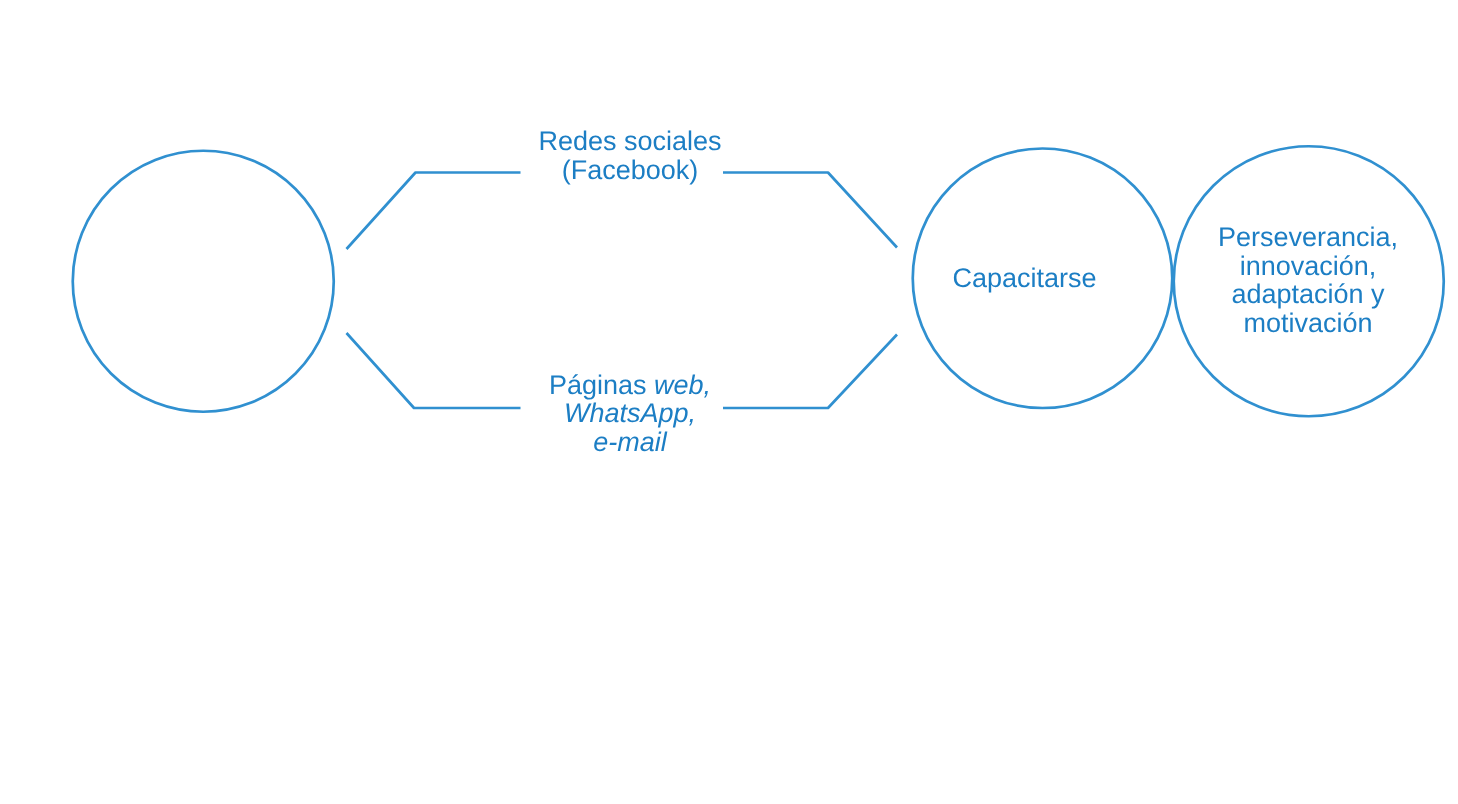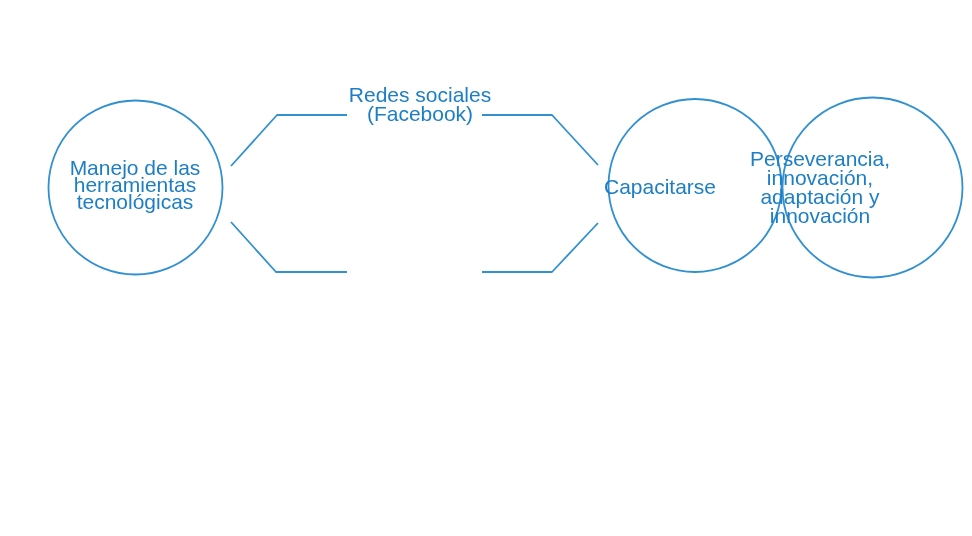--- a/index.html
+++ b/index.html
@@ -32,21 +32,21 @@
     fill: none;
     stroke: var(--stroke);
     stroke-width: 1.8;
     stroke-linejoin: round;
     stroke-linecap: butt;
   }
   .label {
     position: absolute;
     color: var(--text-color);
     text-align: center;
-    font-size: 21px;
+    font-size: 18px;
     line-height: 19px;
     transform: translate(-50%, -50%);
     white-space: nowrap;
   }
   .label .line {
     display: block;
   }
   .label.tight {
     line-height: 17px;
   }
@@ -65,34 +65,34 @@
     <circle cx="695" cy="185.5" r="86.5"></circle>
     <circle cx="872.5" cy="187.5" r="90"></circle>
 
     <polyline points="231,166 277,115 347,115"></polyline>
     <polyline points="482,115 552,115 598,165"></polyline>
 
     <polyline points="231,222 276,272 347,272"></polyline>
     <polyline points="482,272 552,272 598,223"></polyline>
   </svg>
 
-  <div class="label tight" style="left:135px; top:184px;">
-    <span class="line">Manejo de las</span>
-    <span class="line">herramientas</span>
-    <span class="line">tecnológicas</span>
-  </div>
 
   <div class="label" style="left:420px; top:104px;">
     <span class="line">Redes sociales</span>
     <span class="line">(Facebook)</span>
   </div>
 
+  <div class="label" style="left:420px; top:276px;">
+    <span class="line"><span>Páginas</span> <span class="it">web,</span></span>
+    <span class="line it">WhatsApp,</span>
+    <span class="line it">e-mail</span>
+  </div>
 
-  <div class="label" style="left:660px; top:186px;">Capacitarse</div>
+  <div class="label" style="left:683px; top:186px;">Capacitarse</div>
 
-  <div class="label" style="left:820px; top:187px;">
+  <div class="label" style="left:872px; top:187px;">
     <span class="line">Perseverancia,</span>
     <span class="line">innovación,</span>
     <span class="line">adaptación y</span>
-    <span class="line">innovación</span>
+    <span class="line">motivación</span>
   </div>
 
 </div>
 
 </body></html>

